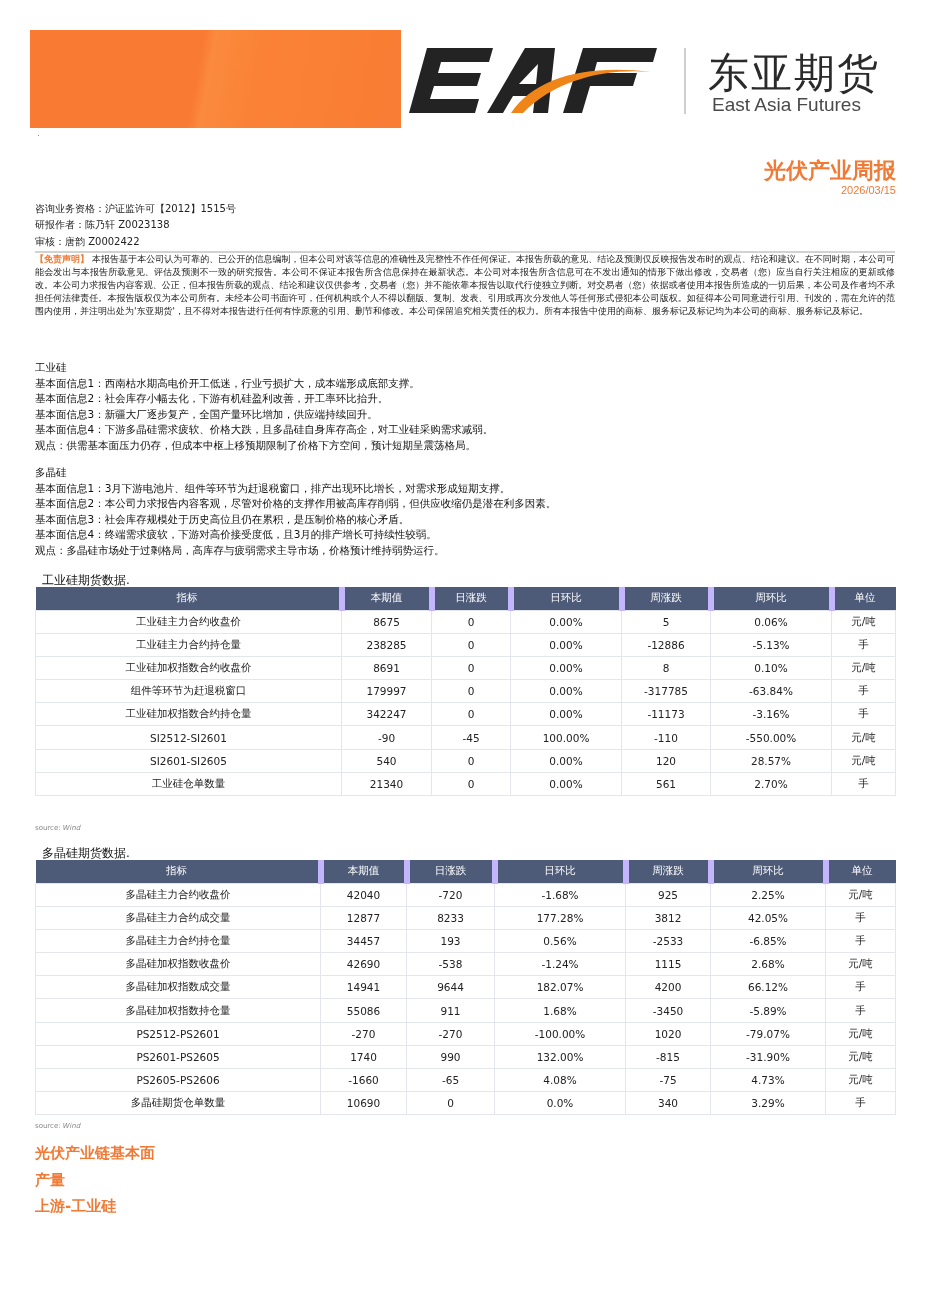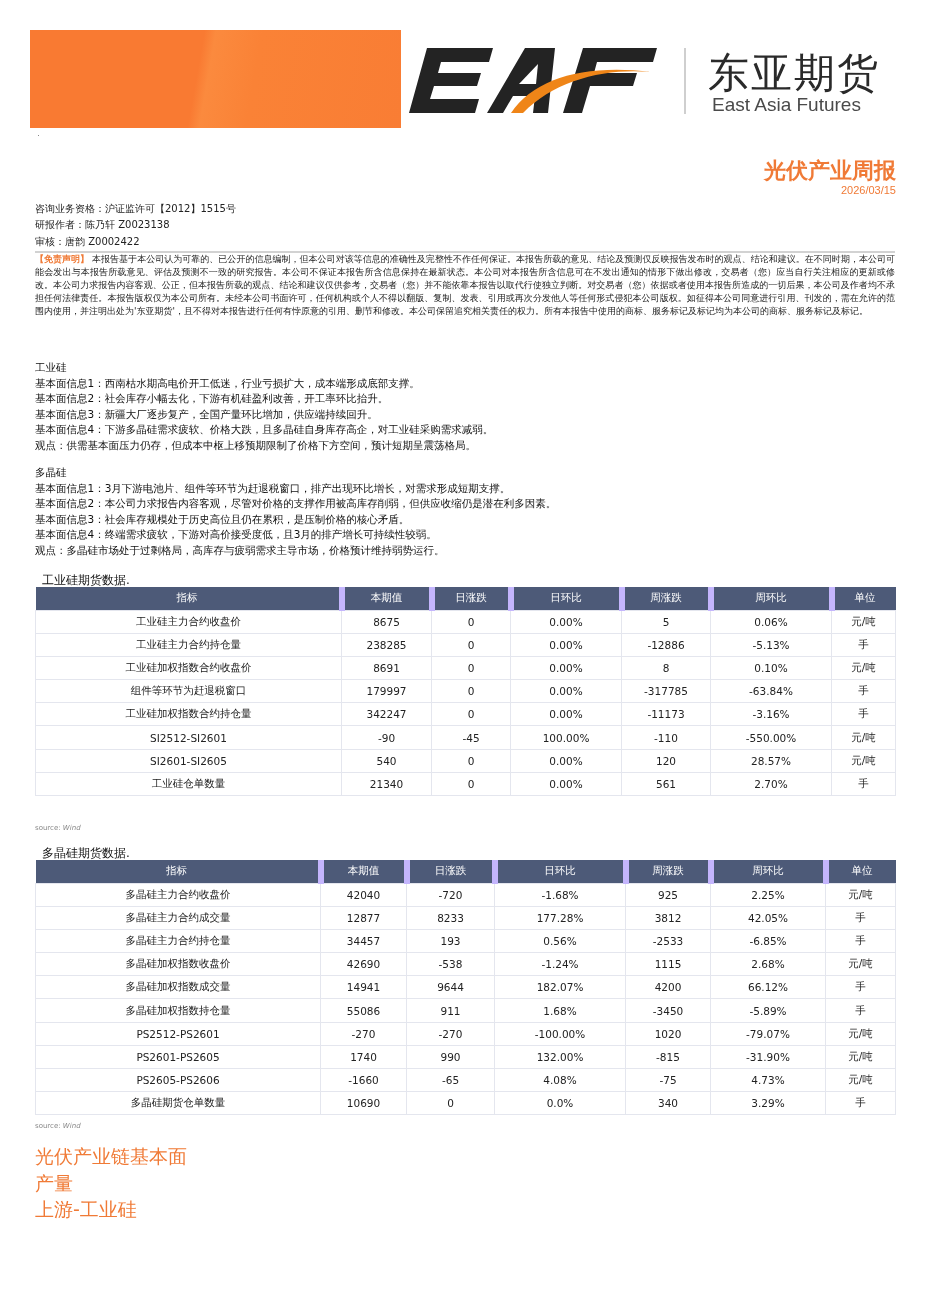--- a/index.html
+++ b/index.html
@@ -41,21 +41,21 @@
   table.data th:first-child { border-left: none; }
   table.data td { height: 23.2px; text-align: center; border: 1px solid #e4e6ee; }
   .t1 { top: 587px; }
   .t2 { top: 860px; }
 
   .source { position: absolute; left: 35px; font-size: 7px; color: #888; }
   .source i { font-style: italic; }
   .src1 { top: 824px; }
   .src2 { top: 1122px; }
 
-  .orange-head { position: absolute; left: 35px; font-size: 19px; font-weight: normal; color: #f07a36; font-family: "DejaVu Sans", sans-serif; }
+  .orange-head { position: absolute; left: 35px; font-size: 15px; font-weight: bold; color: #f07a36; font-family: "DejaVu Sans", sans-serif; }
   .oh1 { top: 1144px; } .oh2 { top: 1171px; } .oh3 { top: 1197px; }
 </style>
 </head>
 <body>
 
 <div class="banner"></div>
 
 <svg class="logo-eaf" viewBox="0 0 258 72" xmlns="http://www.w3.org/2000/svg">
 
   <polygon points="22,4 88,4 84,18 36,18 33,29 76,29 72,42 29,42 25,55 74,55 70,69 4,69" fill="#232323"></polygon>

